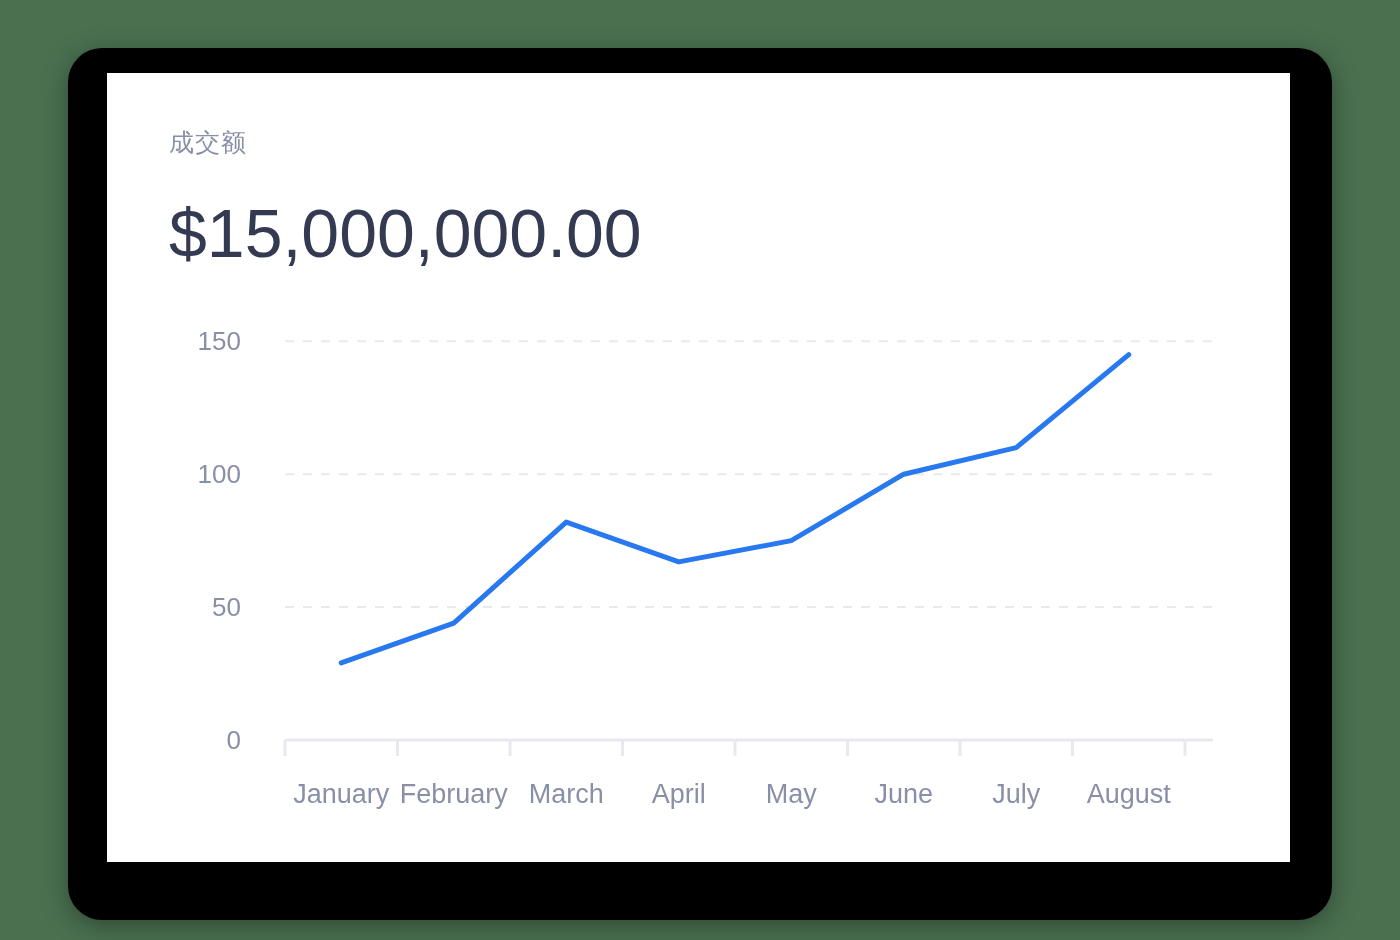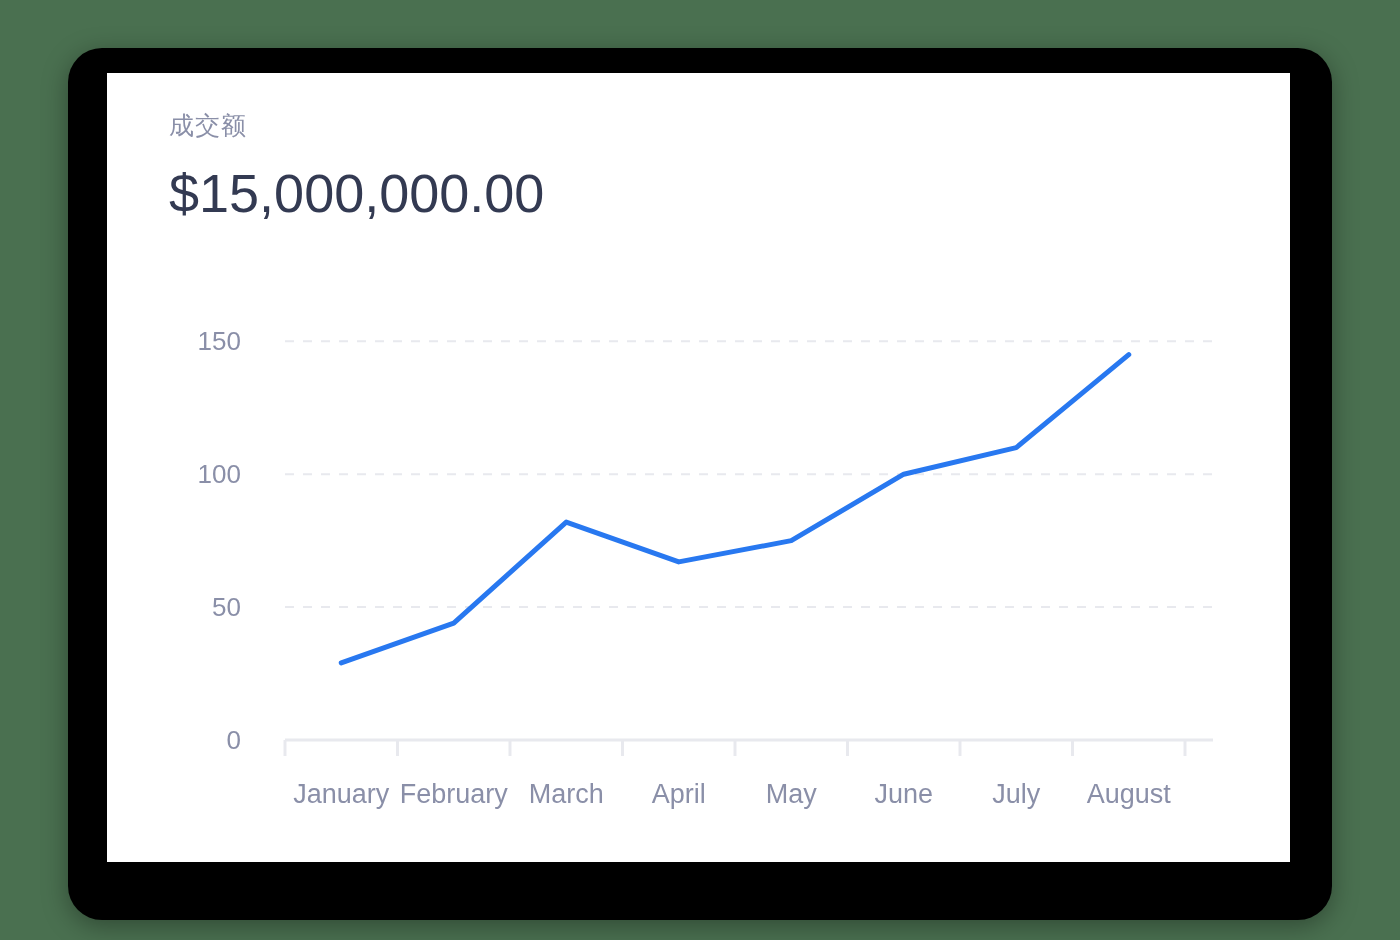--- a/index.html
+++ b/index.html
@@ -39,33 +39,33 @@
     width: 1183px;
     height: 789px;
     background: #ffffff;
     overflow: hidden;
   }
 
   
   .metric-header {
     position: absolute;
     left: 62px;
-    top: 40px;
+    top: 57px;
   }
   .metric-title {
     font-size: 25px;
     color: #8a8fa8;
     letter-spacing: 1px;
     line-height: 1;
     font-family: "DejaVu Sans", "Liberation Sans", sans-serif;
     white-space: nowrap;
   }
   .metric-value {
-    margin-top: 28px;
-    font-size: 54px;
+    margin-top: 44px;
+    font-size: 68px;
     color: #333a52;
     line-height: 1;
     letter-spacing: 0px;
     white-space: nowrap;
     font-family: "Liberation Sans", sans-serif;
   }
 
   
   .chart-wrap {
     position: absolute;

